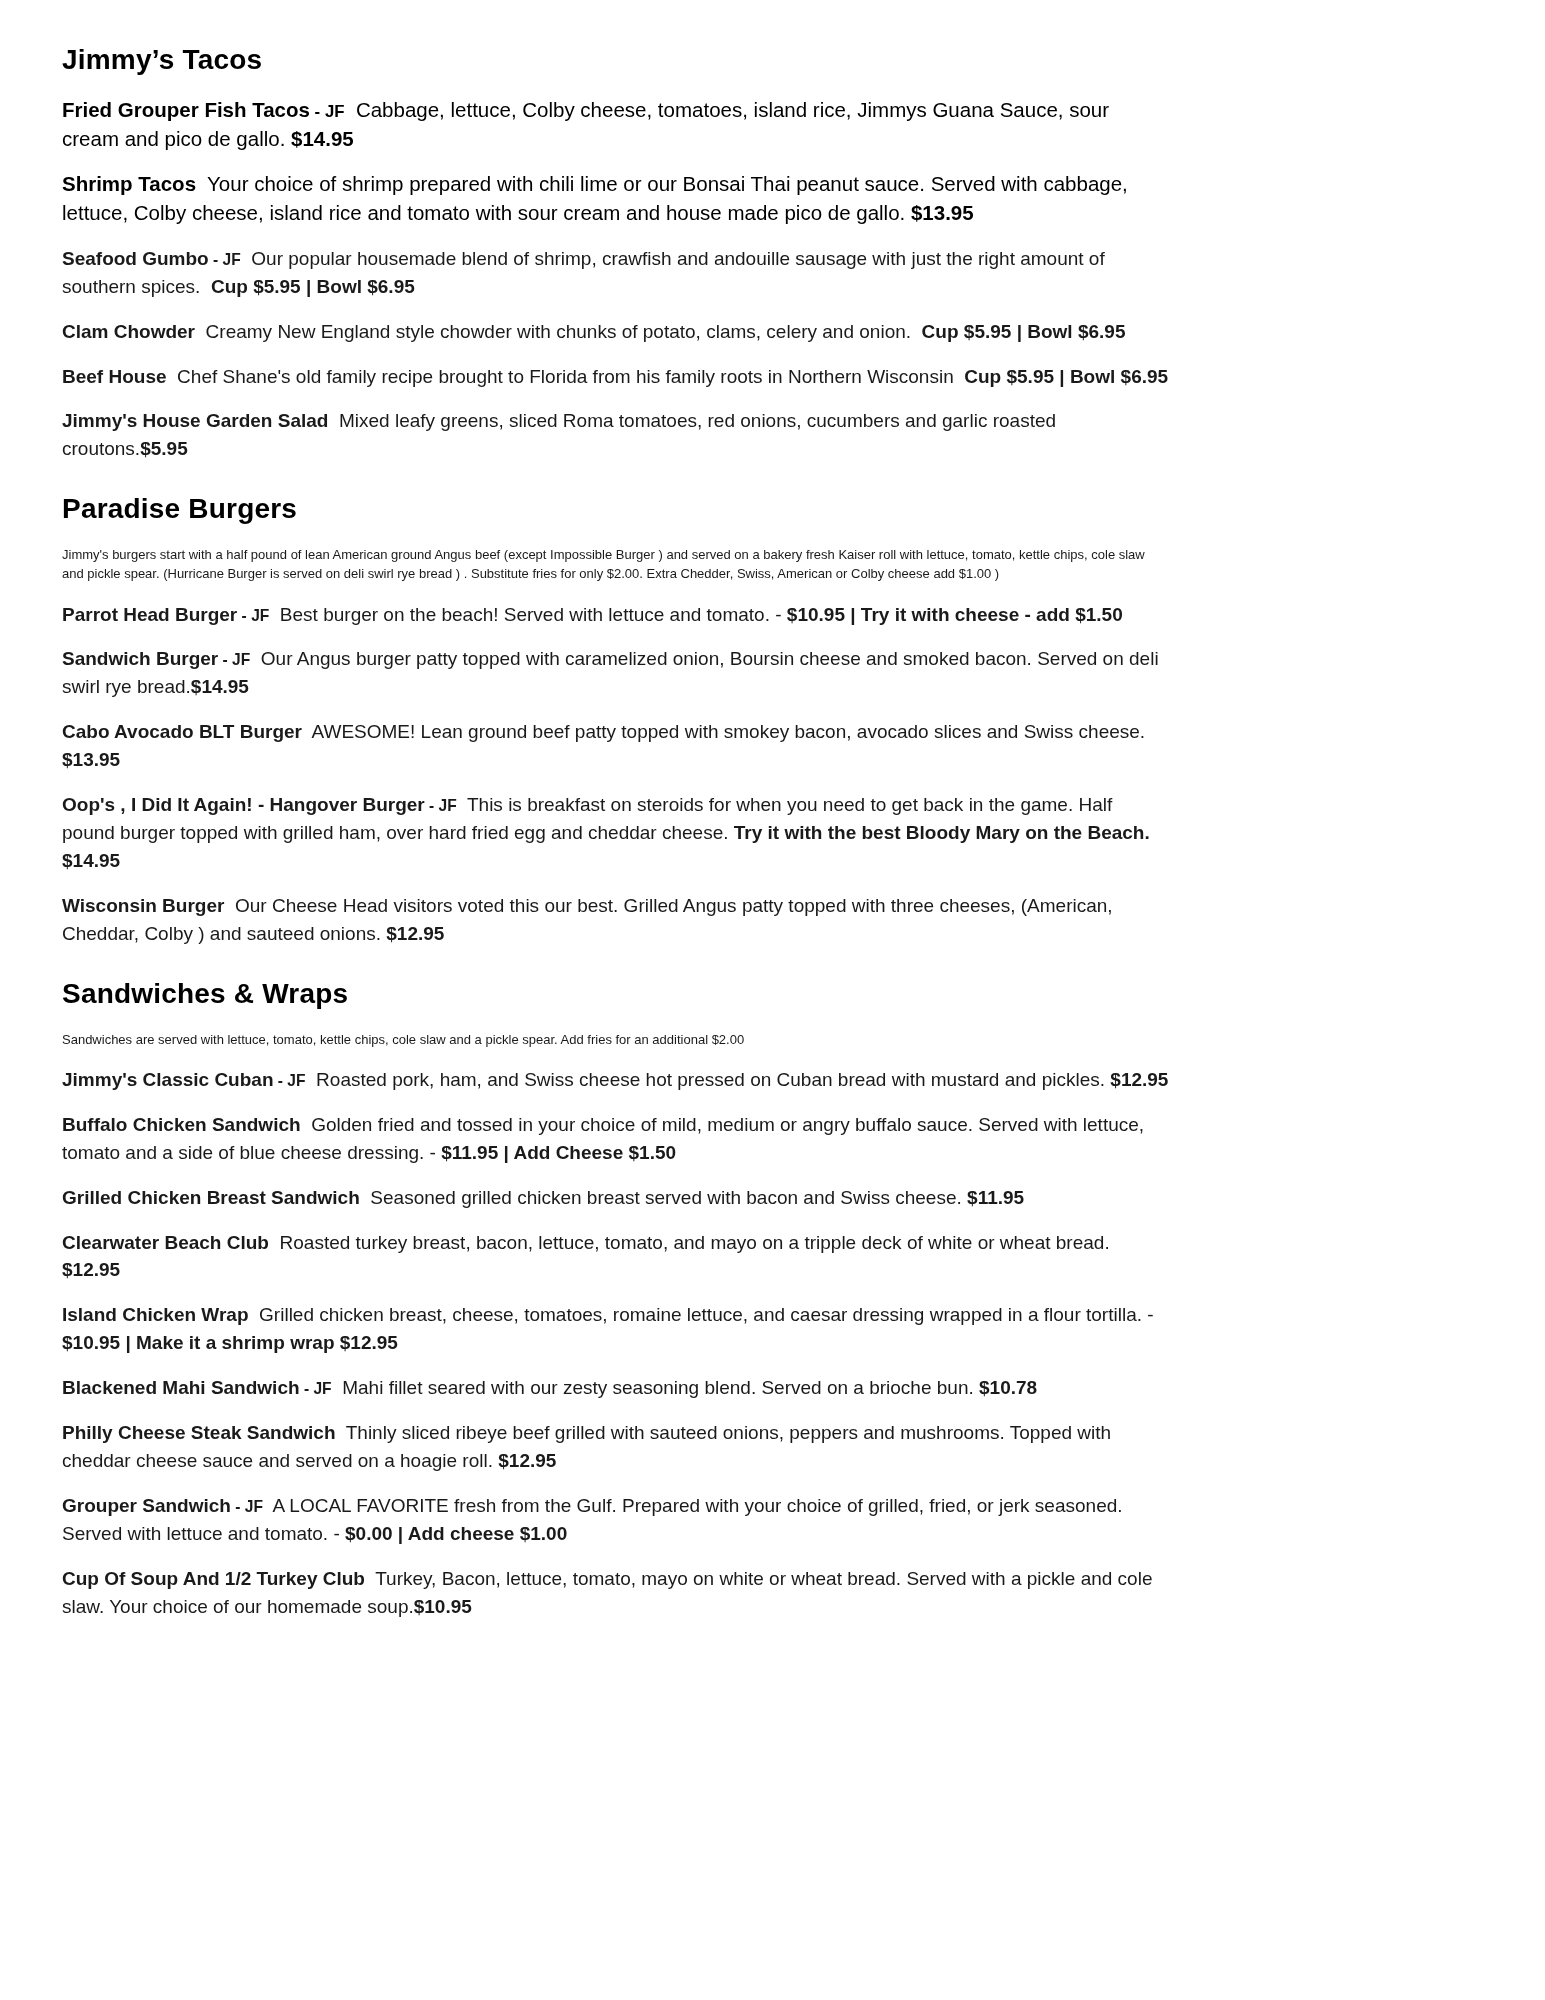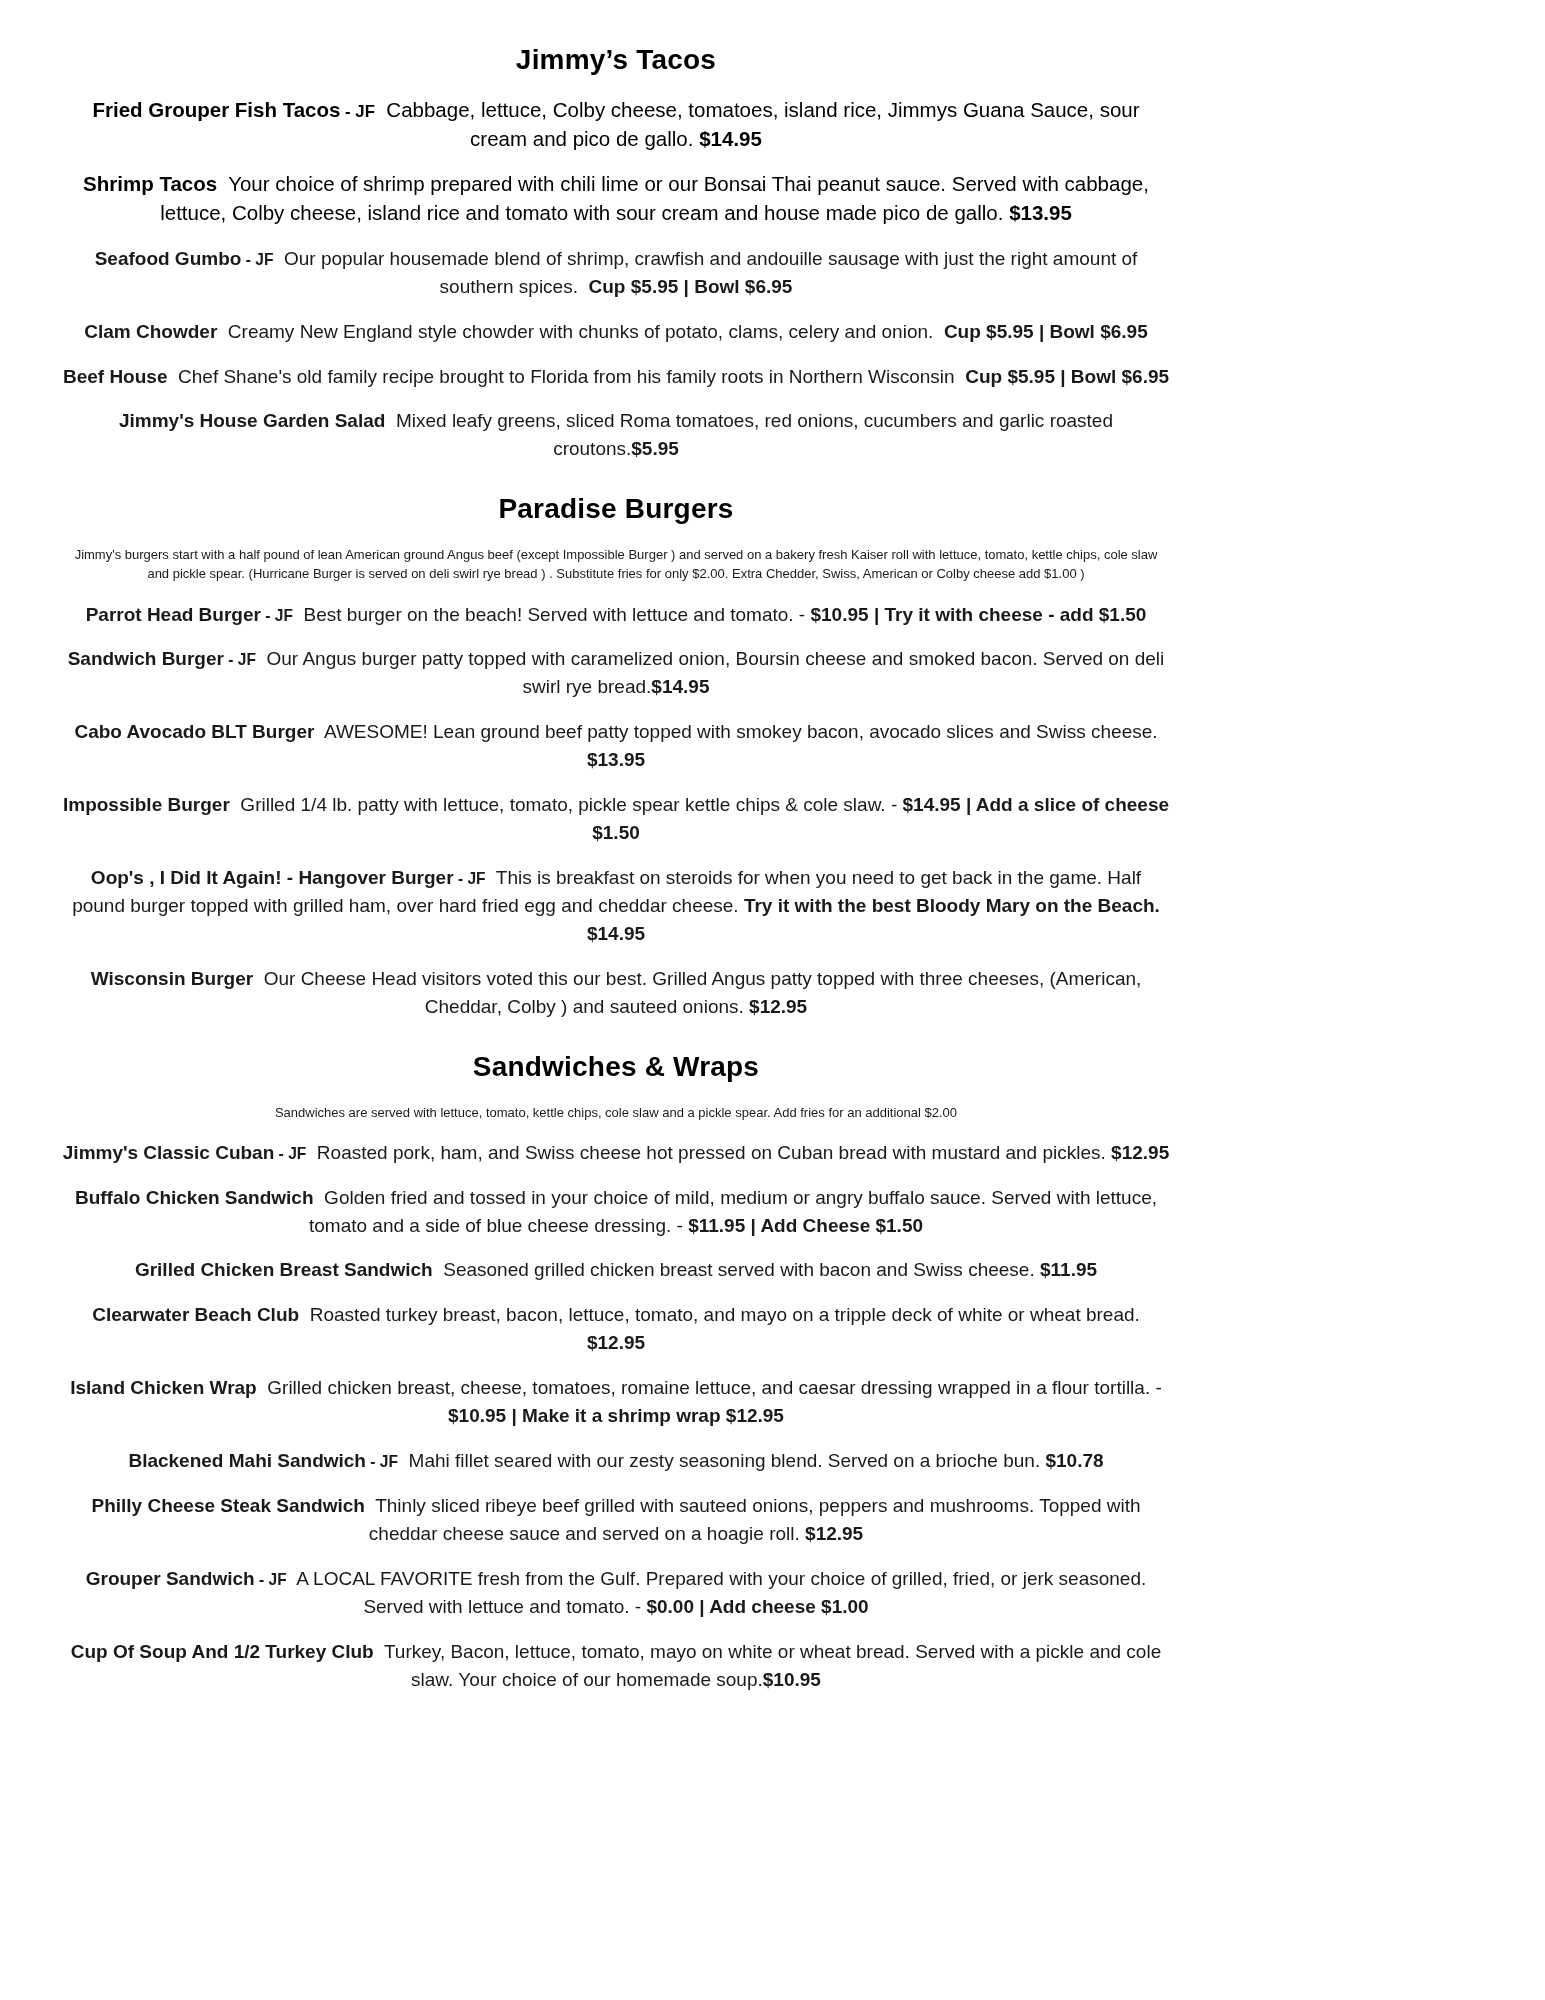--- a/index.html
+++ b/index.html
@@ -12,21 +12,20 @@
     overflow: hidden;
   }
   .page {
     padding: 44px 0 0 62px;
     width: 1545px;
     height: 2000px;
     background: #ffffff;
   }
   .content {
     width: 1108px;
-    text-align: center;
   }
   .section-title {
     font-size: 28px;
     font-weight: 700;
     font-family: "Liberation Sans", sans-serif;
     margin: 30px 0 20px 0;
     letter-spacing: 0.2px;
   }
   .menu-section:first-child .section-title { margin-top: 0; }
   .section-intro {
@@ -68,21 +67,20 @@
         <p class="menu-item"><span class="seg seg-name">Clam Chowder</span><span class="seg seg-desc">  Creamy New England style chowder with chunks of potato, clams, celery and onion.  </span><span class="seg seg-price">Cup $5.95 | Bowl $6.95</span></p>
         <p class="menu-item"><span class="seg seg-name">Beef House</span><span class="seg seg-desc">  Chef Shane's old family recipe brought to Florida from his family roots in Northern Wisconsin  </span><span class="seg seg-price">Cup $5.95 | Bowl $6.95</span></p>
         <p class="menu-item"><span class="seg seg-name">Jimmy's House Garden Salad</span><span class="seg seg-desc">  Mixed leafy greens, sliced Roma tomatoes, red onions, cucumbers and garlic roasted croutons.</span><span class="seg seg-price">$5.95</span></p>
       </section>
       <section class="menu-section">
         <h2 class="section-title">Paradise Burgers</h2>
         <p class="section-intro">Jimmy's burgers start with a half pound of lean American ground Angus beef (except Impossible Burger ) and served on a bakery fresh Kaiser roll with lettuce, tomato, kettle chips, cole slaw and pickle spear. (Hurricane Burger is served on deli swirl rye bread ) . Substitute fries for only $2.00. Extra Chedder, Swiss, American or Colby cheese add $1.00 )</p>
         <p class="menu-item"><span class="seg seg-name">Parrot Head Burger</span><span class="seg seg-tag"> - JF</span><span class="seg seg-desc">  Best burger on the beach! Served with lettuce and tomato. - </span><span class="seg seg-price">$10.95 | Try it with cheese - add $1.50</span></p>
         <p class="menu-item"><span class="seg seg-name">Sandwich Burger</span><span class="seg seg-tag"> - JF</span><span class="seg seg-desc">  Our Angus burger patty topped with caramelized onion, Boursin cheese and smoked bacon. Served on deli swirl rye bread.</span><span class="seg seg-price">$14.95</span></p>
         <p class="menu-item"><span class="seg seg-name">Cabo Avocado BLT Burger</span><span class="seg seg-desc">  AWESOME! Lean ground beef patty topped with smokey bacon, avocado slices and Swiss cheese. </span><span class="seg seg-price">$13.95</span></p>
-        <p class="menu-item"><span class="seg seg-name">Impossible Burger</span><span class="seg seg-desc">  Grilled 1/4 lb. patty with lettuce, tomato, pickle spear kettle chips &amp; cole slaw. - </span><span class="seg seg-price">$14.95 | Add a slice of cheese $1.50</span></p>
         <p class="menu-item"><span class="seg seg-name">Oop's , I Did It Again! - Hangover Burger</span><span class="seg seg-tag"> - JF</span><span class="seg seg-desc">  This is breakfast on steroids for when you need to get back in the game. Half pound burger topped with grilled ham, over hard fried egg and cheddar cheese. </span><span class="seg seg-price">Try it with the best Bloody Mary on the Beach. $14.95</span></p>
         <p class="menu-item"><span class="seg seg-name">Wisconsin Burger</span><span class="seg seg-desc">  Our Cheese Head visitors voted this our best. Grilled Angus patty topped with three cheeses, (American, Cheddar, Colby ) and sauteed onions. </span><span class="seg seg-price">$12.95</span></p>
       </section>
       <section class="menu-section">
         <h2 class="section-title">Sandwiches &amp; Wraps</h2>
         <p class="section-intro">Sandwiches are served with lettuce, tomato, kettle chips, cole slaw and a pickle spear. Add fries for an additional $2.00</p>
         <p class="menu-item"><span class="seg seg-name">Jimmy's Classic Cuban</span><span class="seg seg-tag"> - JF</span><span class="seg seg-desc">  Roasted pork, ham, and Swiss cheese hot pressed on Cuban bread with mustard and pickles. </span><span class="seg seg-price">$12.95</span></p>
         <p class="menu-item"><span class="seg seg-name">Buffalo Chicken Sandwich</span><span class="seg seg-desc">  Golden fried and tossed in your choice of mild, medium or angry buffalo sauce. Served with lettuce, tomato and a side of blue cheese dressing. - </span><span class="seg seg-price">$11.95 | Add Cheese $1.50</span></p>
         <p class="menu-item"><span class="seg seg-name">Grilled Chicken Breast Sandwich</span><span class="seg seg-desc">  Seasoned grilled chicken breast served with bacon and Swiss cheese. </span><span class="seg seg-price">$11.95</span></p>
         <p class="menu-item"><span class="seg seg-name">Clearwater Beach Club</span><span class="seg seg-desc">  Roasted turkey breast, bacon, lettuce, tomato, and mayo on a tripple deck of white or wheat bread. </span><span class="seg seg-price">$12.95</span></p>

